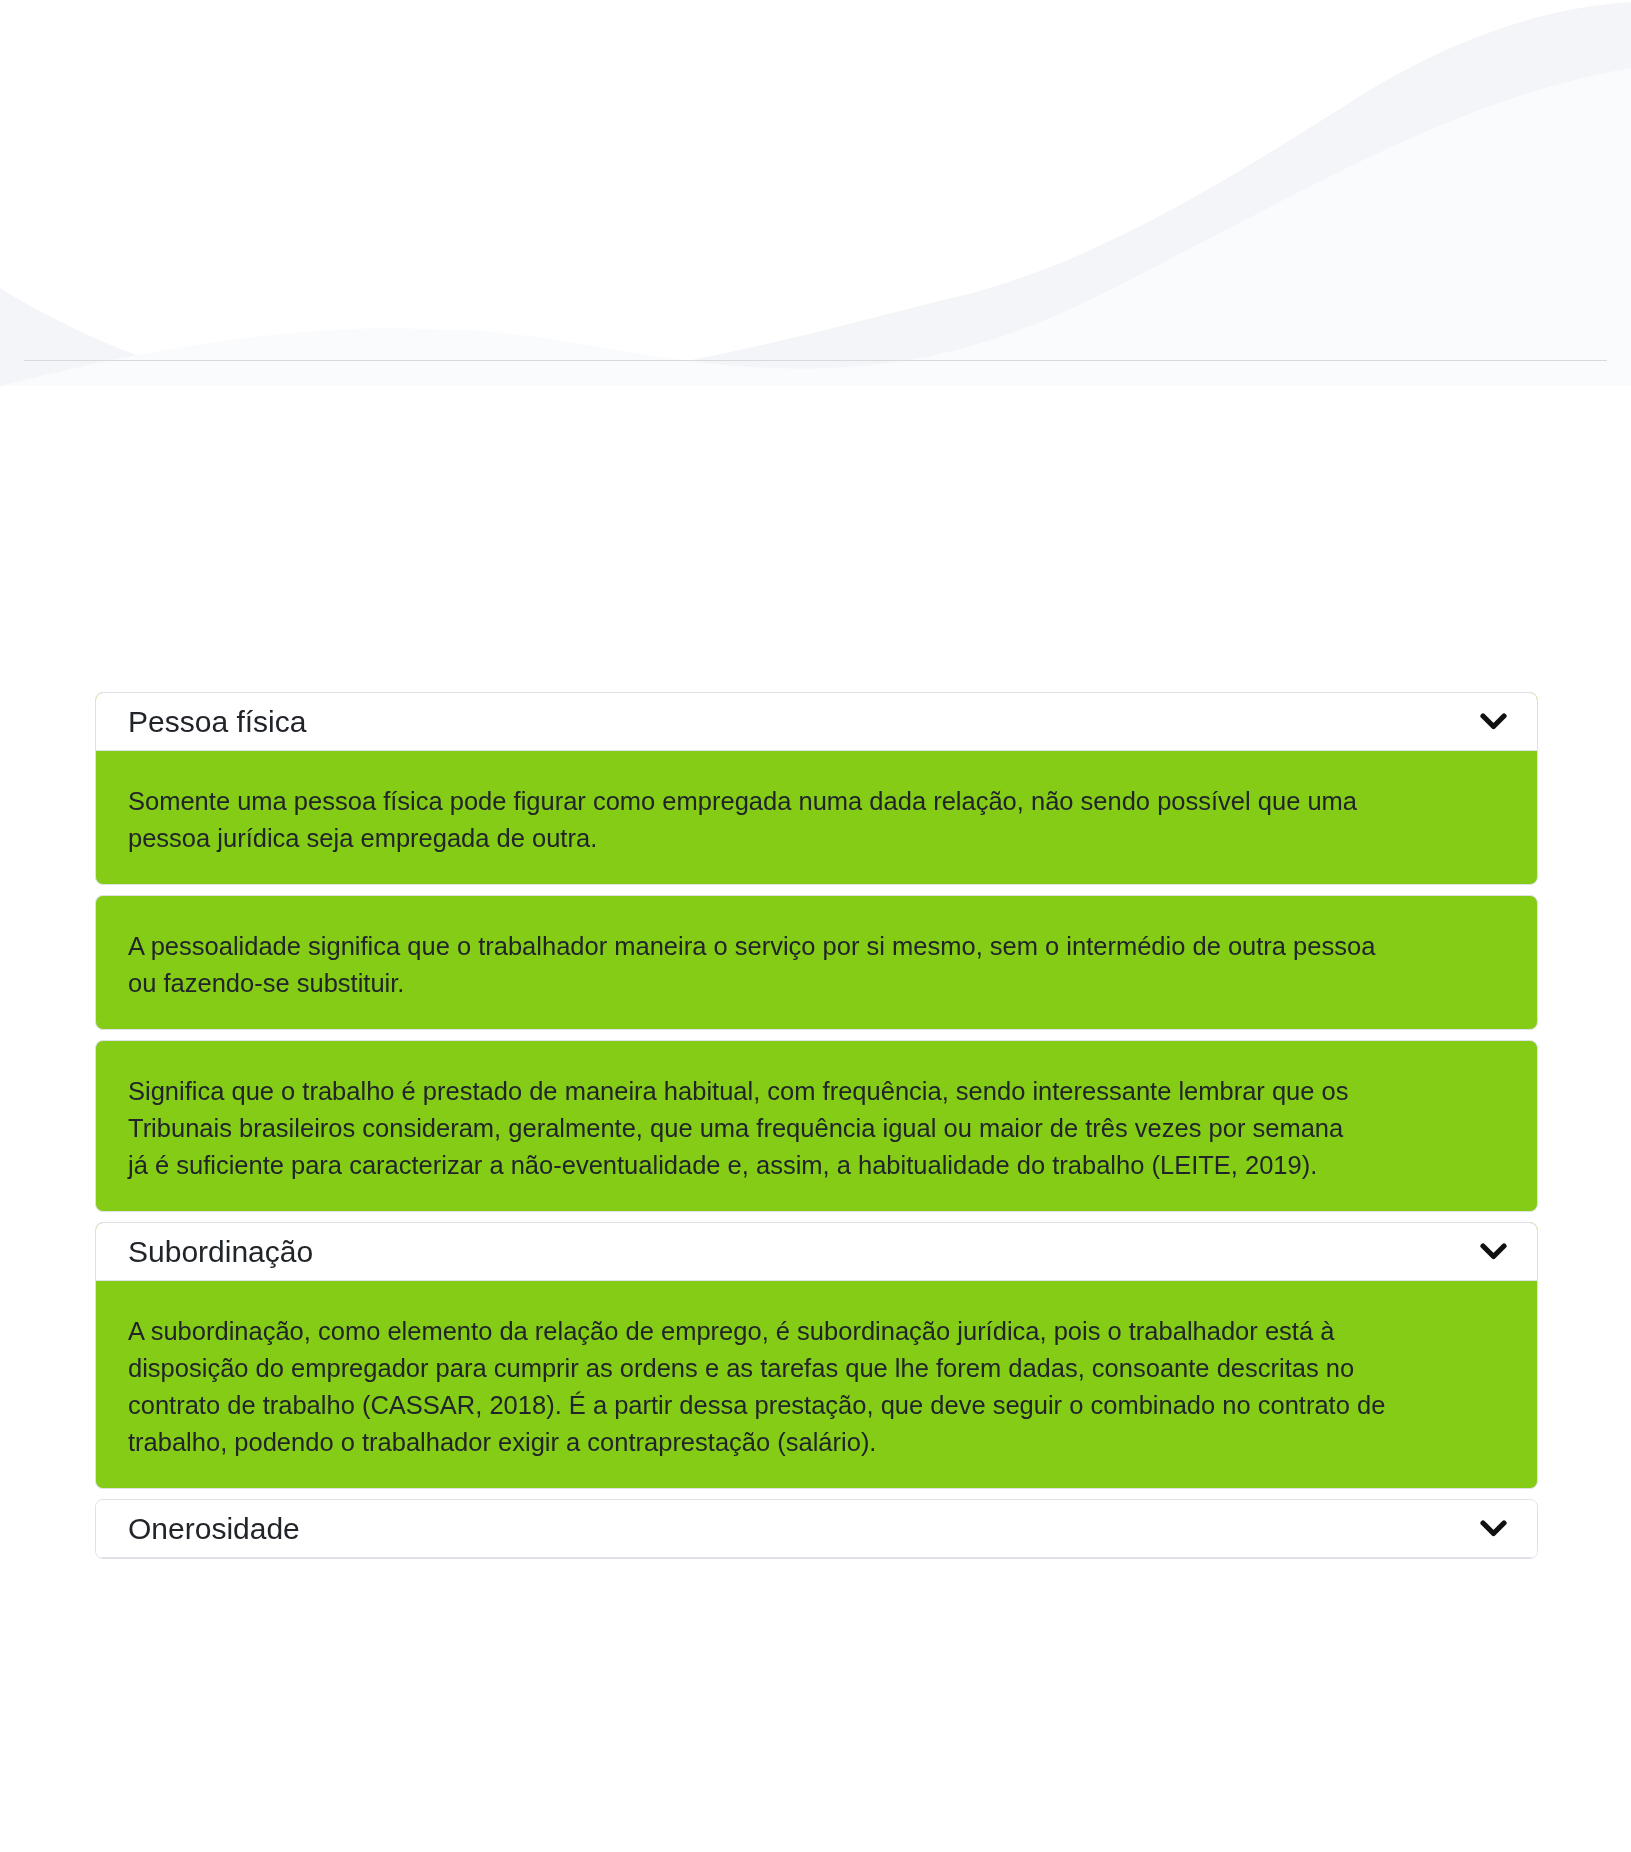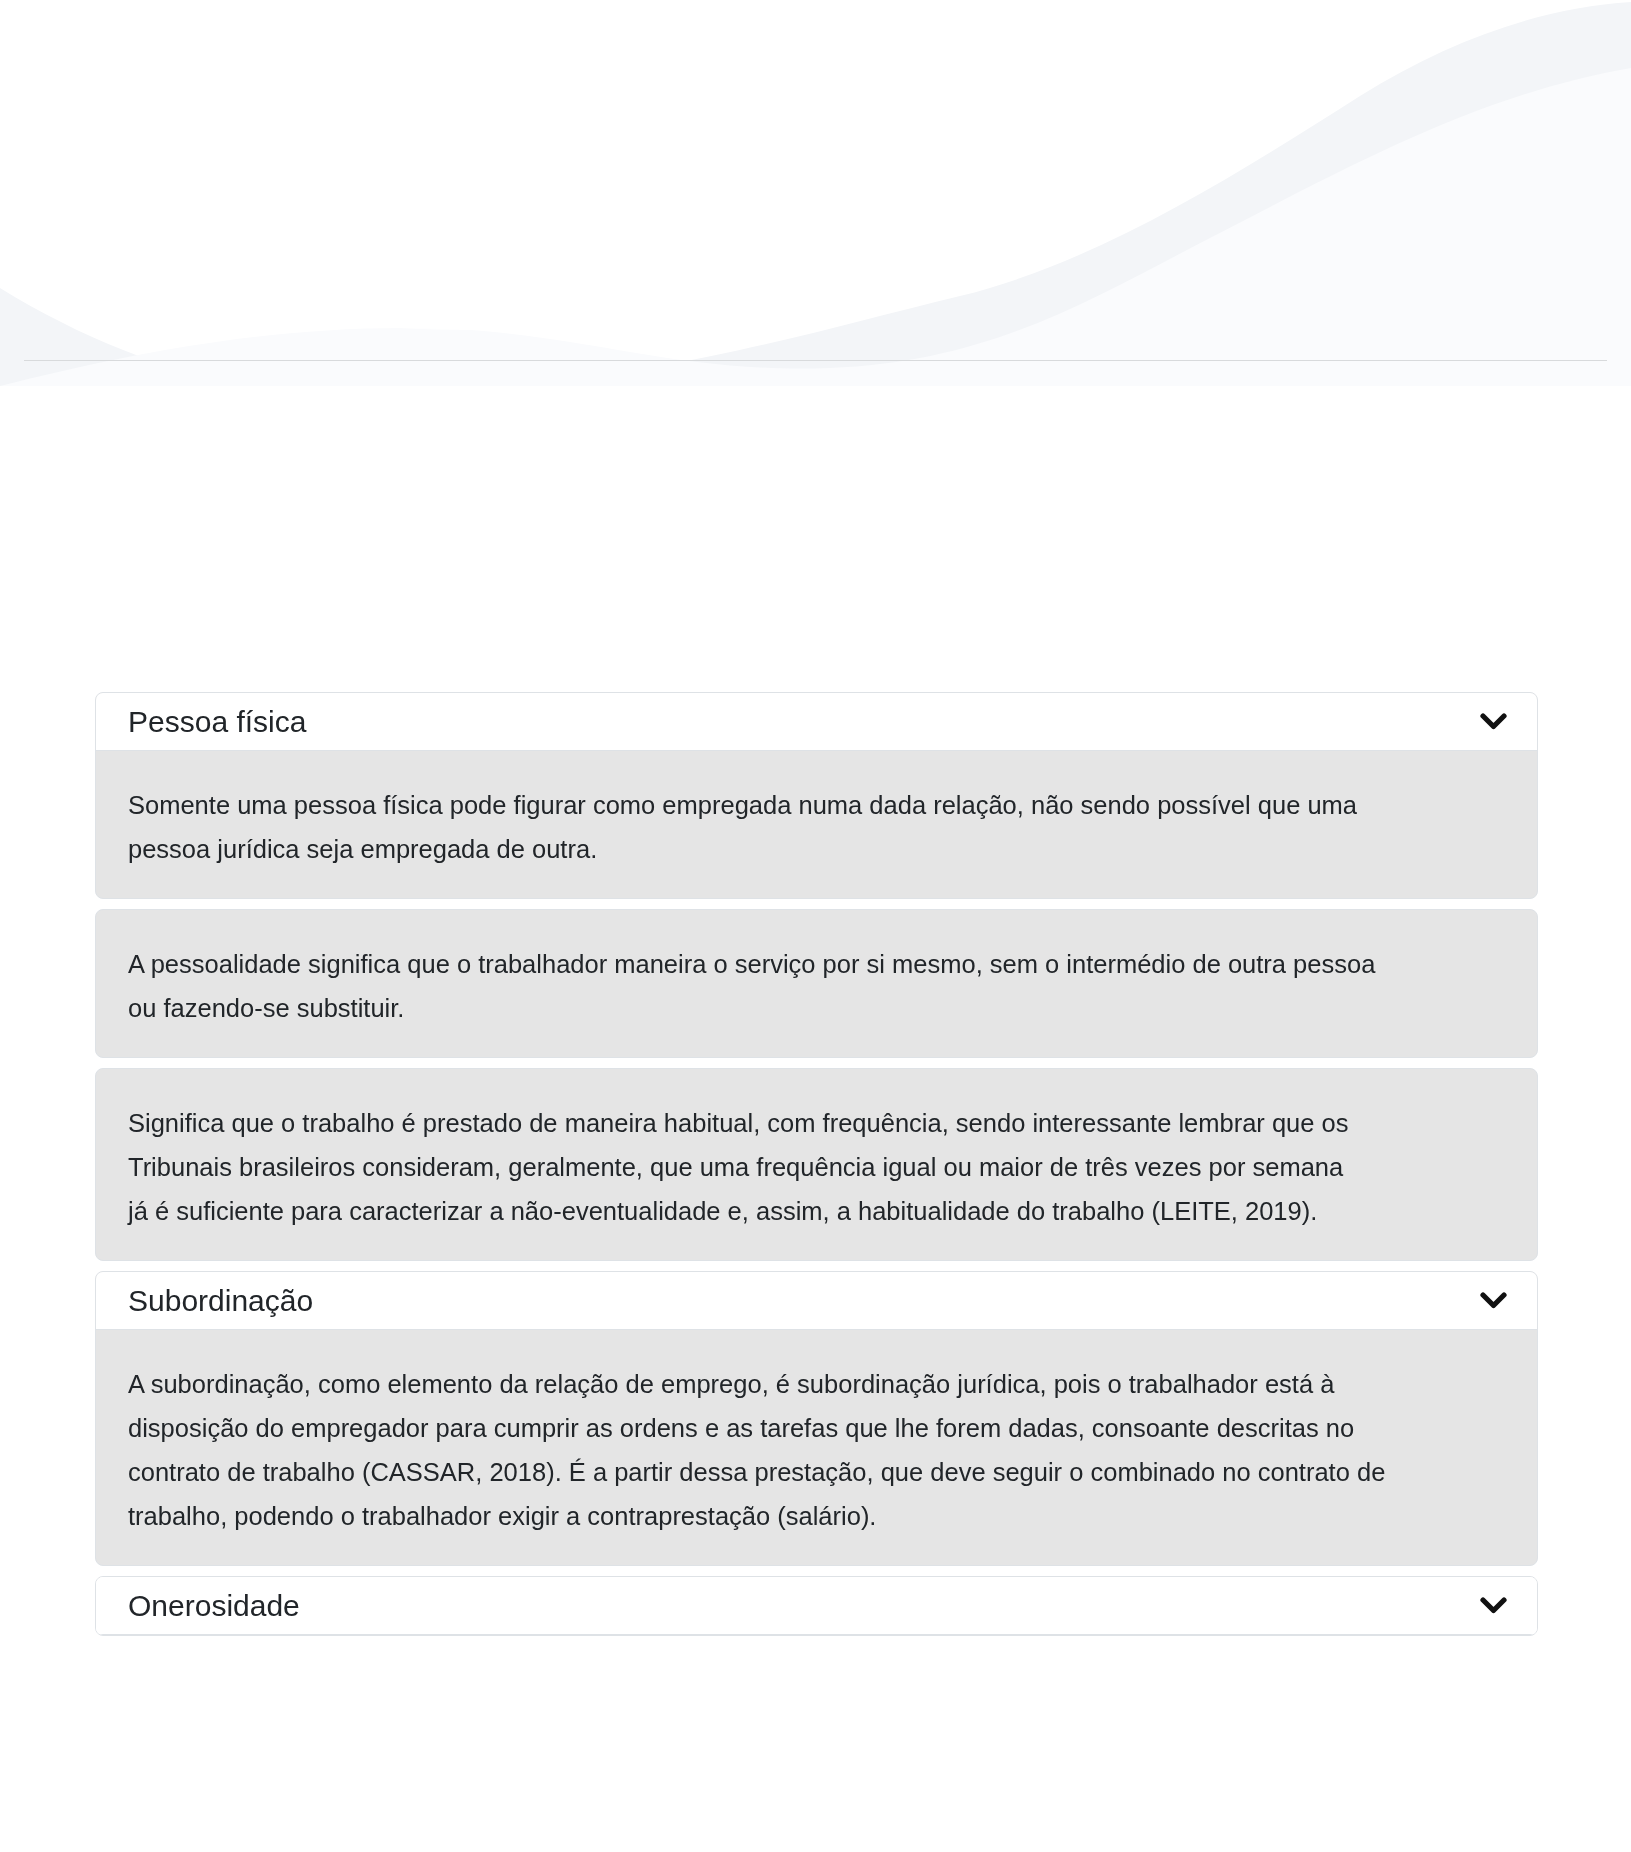--- a/index.html
+++ b/index.html
@@ -18,21 +18,21 @@
   .hero-divider{
     position:absolute;top:360px;left:24px;width:1583px;height:1px;
     background:var(--divider-line,#d8dadc);z-index:3;
   }
   
   .accordion{
     position:absolute;top:692px;left:95px;width:1443px;
   }
   .accordion-item{
     box-sizing:border-box;
-    background:#e5e5e5;
+    background:#84cc16;
     border:1px solid var(--box-border,#dee2e6);
     border-radius:8px;
     margin-bottom:10px;
     overflow:hidden;
   }
   .accordion-header{
     box-sizing:border-box;
     width:100%;
     height:58px;
     display:flex;align-items:center;justify-content:space-between;
@@ -46,21 +46,21 @@
   }
   .accordion-title{
     font-size:30px;line-height:1;color:var(--body-text,#212529);
     font-weight:400;
     white-space:nowrap;
   }
   .chevron{flex:0 0 auto;display:block;}
   .accordion-body{
     box-sizing:border-box;
     padding:32px 26px 27px 32px;
-    font-size:25.5px;line-height:44px;
+    font-size:25.5px;line-height:37px;
     color:var(--body-text,#212529);
     white-space:pre-line;
   }
 </style>
 </head>
 <body>
 
 <div class="hero">
   <svg width="1631" height="386" viewBox="0 0 1631 386" preserveAspectRatio="none" aria-hidden="true">
     <path id="wave-base" fill="#f3f5f8" d="M0,288 C150,380 300,412 480,392

